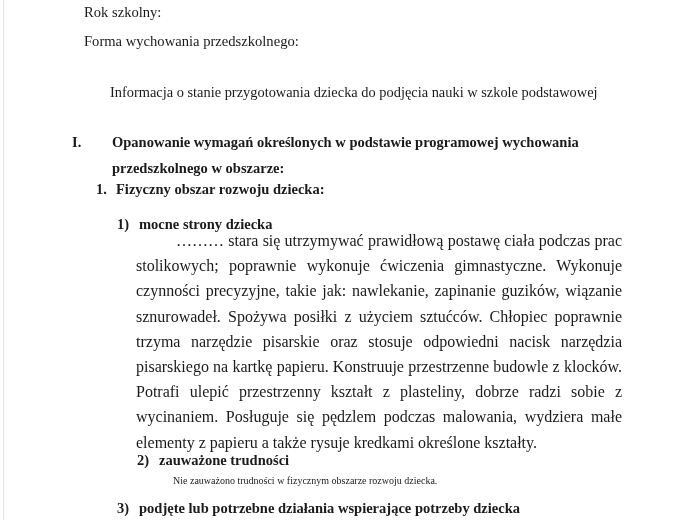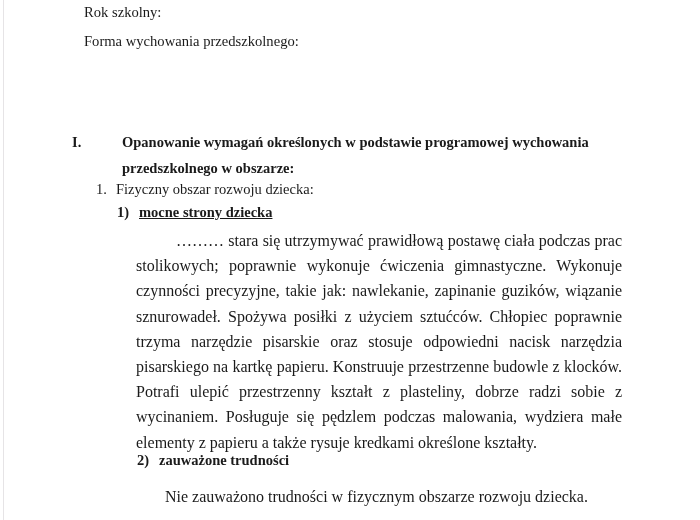--- a/index.html
+++ b/index.html
@@ -74,87 +74,87 @@
     font-weight: bold;
   }
   .section-roman .marker {
     position: absolute;
     left: 0;
     top: 0;
     width: 26px;
     text-align: left;
   }
   .section-roman .body {
-    margin-left: 50px;
+    margin-left: 40px;
     display: block;
     font-family: Liberation Serif, serif;
   }
 
   .level2 {
     position: absolute;
     left: 96px;
     top: 178px;
     font-size: 14.5px;
     line-height: 22px;
-    font-weight: normal;
+    font-weight: bold;
     white-space: nowrap;
   }
   .level2 .marker { display: inline-block; width: 20px; }
 
   .level3 {
     position: absolute;
     left: 117px;
     font-size: 14.5px;
     line-height: 22px;
     font-weight: bold;
     white-space: nowrap;
   }
   .level3 .marker { display: inline-block; width: 22px; }
-  .item-mocne { top: 201px; text-decoration: underline; }
+  .item-mocne { top: 213px; }
   .item-trudnosci { top: 449px; margin-left: 20px; }
   .item-dzialania { top: 497px; }
 
   .para-justified {
     position: absolute;
     left: 136px;
     top: 228px;
     width: 486px;
     font-size: 16px;
     line-height: 25.2px;
     text-align: justify;
     text-justify: inter-word;
     text-indent: 40px;
     hyphens: none;
   }
 
   .para-plain {
     position: absolute;
-    left: 144px;
+    left: 152px;
     top: 470px;
     width: 486px;
-    font-size: 16px;
+    font-size: 10px;
     line-height: 22px;
     text-indent: 21px;
     white-space: nowrap;
-    margin-top: 16px;
   }
 </style>
 </head>
 <body>
 
 <div class="page-edge"></div>
 
 <div class="doc">
 
   <div class="clipped-line">........................................</div>
 
   <div class="field-line field-rok">Rok szkolny:</div>
 
   <div class="field-line field-forma">Forma wychowania przedszkolnego:</div>
 
+  <div class="doc-title">Informacja o stanie przygotowania dziecka do podjęcia nauki w szkole podstawowej</div>
 
   <div class="section-roman">
     <span class="marker">I.</span>
     <span class="body">Opanowanie wymagań określonych w podstawie programowej wychowania przedszkolnego w obszarze:</span>
   </div>
 
   <div class="level2">
     <span class="marker">1.</span><span>Fizyczny obszar rozwoju dziecka:</span>
   </div>
 
@@ -163,14 +163,17 @@
   </div>
 
   <div class="para-justified">……… stara się utrzymywać prawidłową postawę ciała podczas prac stolikowych; poprawnie wykonuje ćwiczenia gimnastyczne. Wykonuje czynności precyzyjne, takie jak: nawlekanie, zapinanie guzików, wiązanie sznurowadeł. Spożywa posiłki z użyciem sztućców. Chłopiec poprawnie trzyma narzędzie pisarskie oraz stosuje odpowiedni nacisk narzędzia pisarskiego na kartkę papieru. Konstruuje przestrzenne budowle z klocków. Potrafi ulepić przestrzenny kształt z plasteliny, dobrze radzi sobie z wycinaniem. Posługuje się pędzlem podczas malowania, wydziera małe elementy z papieru a także rysuje kredkami określone kształty.</div>
 
   <div class="level3 item-trudnosci">
     <span class="marker">2)</span><span>zauważone trudności</span>
   </div>
 
   <div class="para-plain">Nie zauważono trudności w fizycznym obszarze rozwoju dziecka.</div>
 
+  <div class="level3 item-dzialania">
+    <span class="marker">3)</span><span>podjęte lub potrzebne działania wspierające potrzeby dziecka</span>
+  </div>
 
 </div>
 
 </body></html>

